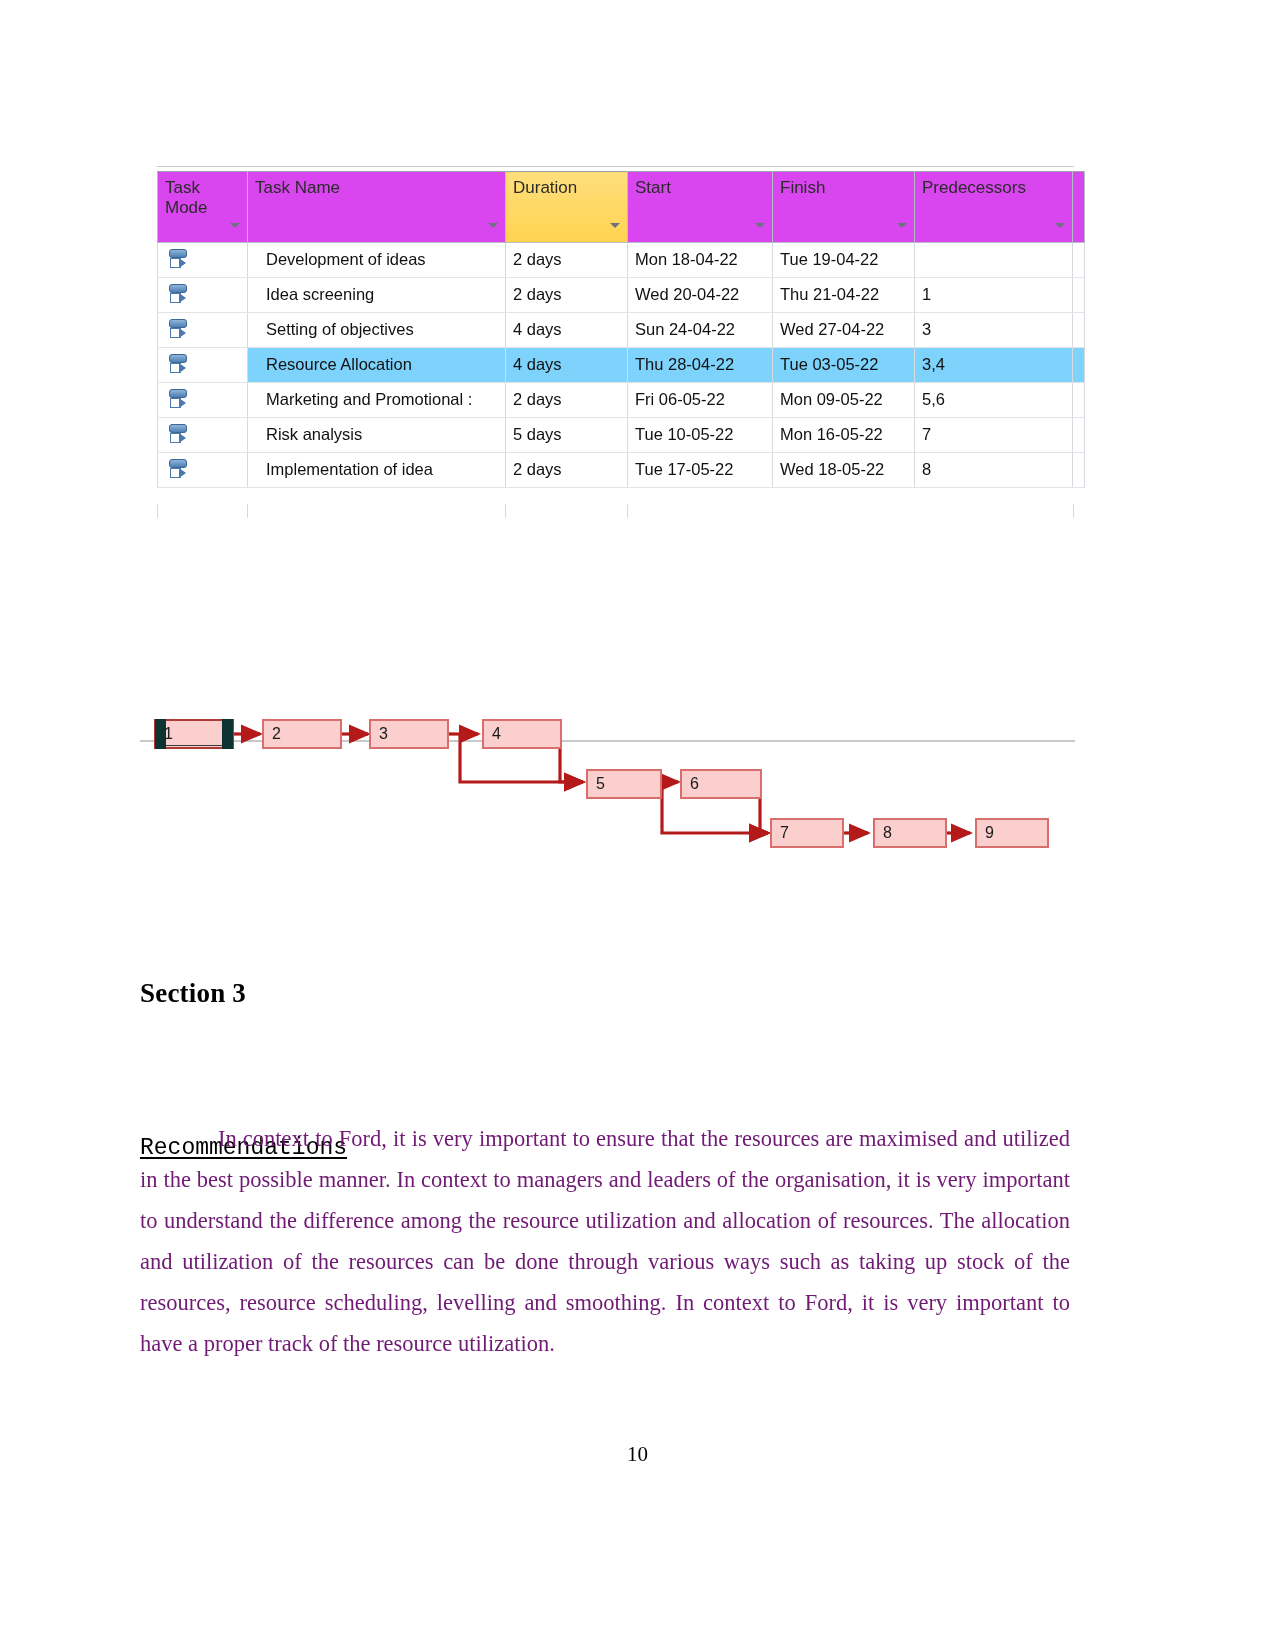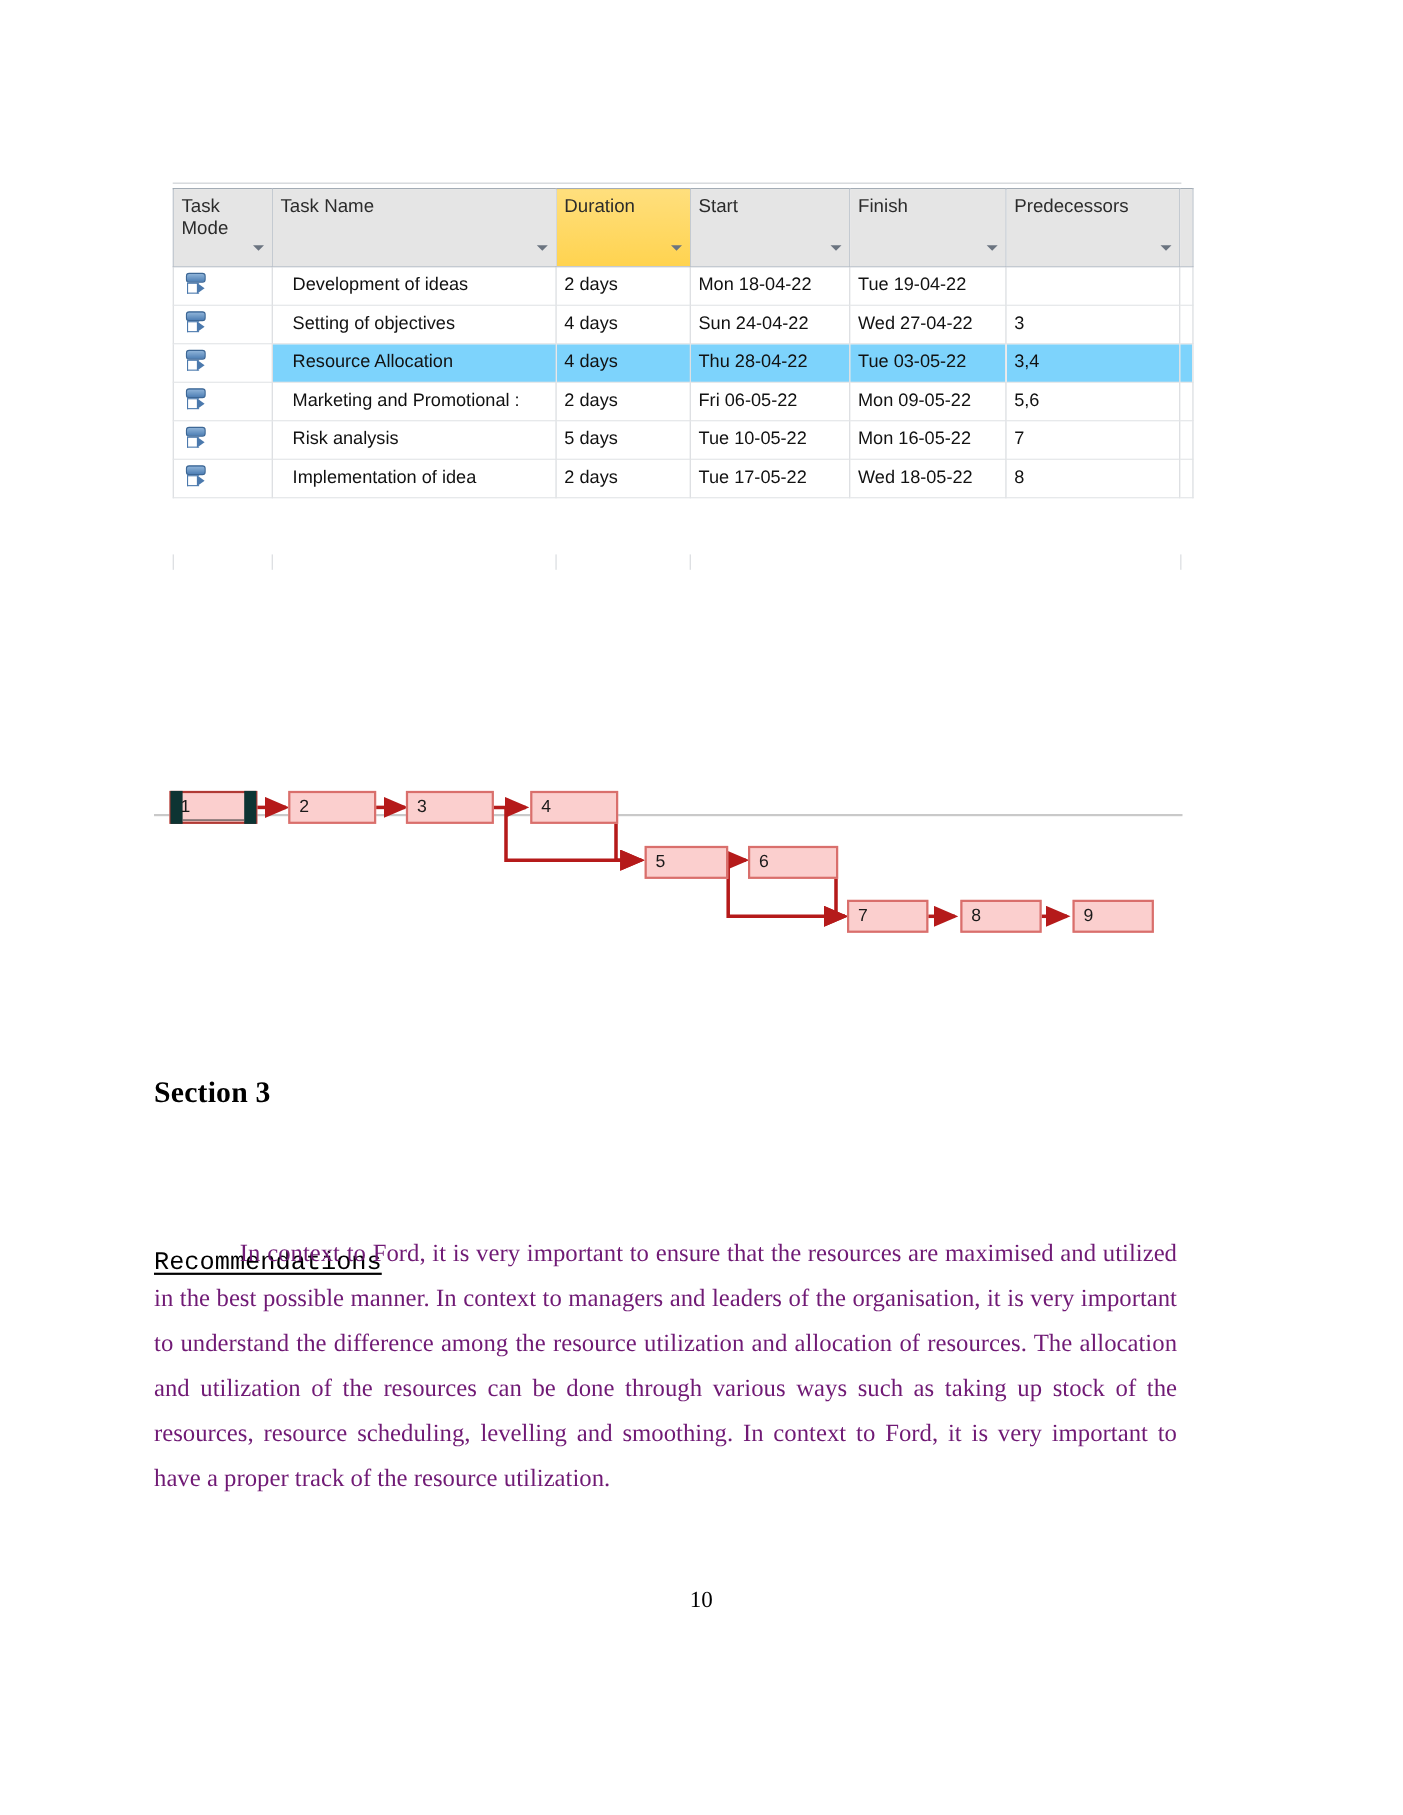--- a/index.html
+++ b/index.html
@@ -24,21 +24,21 @@
     width: 917px;
     font-family: "Liberation Sans", sans-serif;
     background: #ffffff;
   }
   #project-table table {
     border-collapse: collapse;
     width: 917px;
     table-layout: fixed;
   }
   #project-table th {
-    background: #e5e5e5;
+    background: #d946ef;
     border: 1px solid #b6bdc6;
     border-top: 1px solid #9aa3ad;
     font-weight: normal;
     font-size: 17px;
     color: #2b2b2b;
     text-align: left;
     vertical-align: top;
     padding: 6px 6px 20px 7px;
     height: 44px;
     position: relative;
@@ -293,20 +293,29 @@
           <td class="c-mode"><span class="mode-icon"><span class="bar"></span><span class="arrow"></span><span class="arrowhead"></span></span></td>
           <td class="c-name">Development of ideas</td>
           <td class="c-dur">2 days</td>
           <td class="c-start">Mon 18-04-22</td>
           <td class="c-fin">Tue 19-04-22</td>
           <td class="c-pred"></td>
           <td></td>
         </tr>
         <tr>
           <td class="c-mode"><span class="mode-icon"><span class="bar"></span><span class="arrow"></span><span class="arrowhead"></span></span></td>
+          <td class="c-name">Idea screening</td>
+          <td class="c-dur">2 days</td>
+          <td class="c-start">Wed 20-04-22</td>
+          <td class="c-fin">Thu 21-04-22</td>
+          <td class="c-pred">1</td>
+          <td></td>
+        </tr>
+        <tr>
+          <td class="c-mode"><span class="mode-icon"><span class="bar"></span><span class="arrow"></span><span class="arrowhead"></span></span></td>
           <td class="c-name">Setting of objectives</td>
           <td class="c-dur">4 days</td>
           <td class="c-start">Sun 24-04-22</td>
           <td class="c-fin">Wed 27-04-22</td>
           <td class="c-pred">3</td>
           <td></td>
         </tr>
         <tr class="sel">
           <td class="c-mode"><span class="mode-icon"><span class="bar"></span><span class="arrow"></span><span class="arrowhead"></span></span></td>
           <td class="c-name">Resource Allocation</td>

